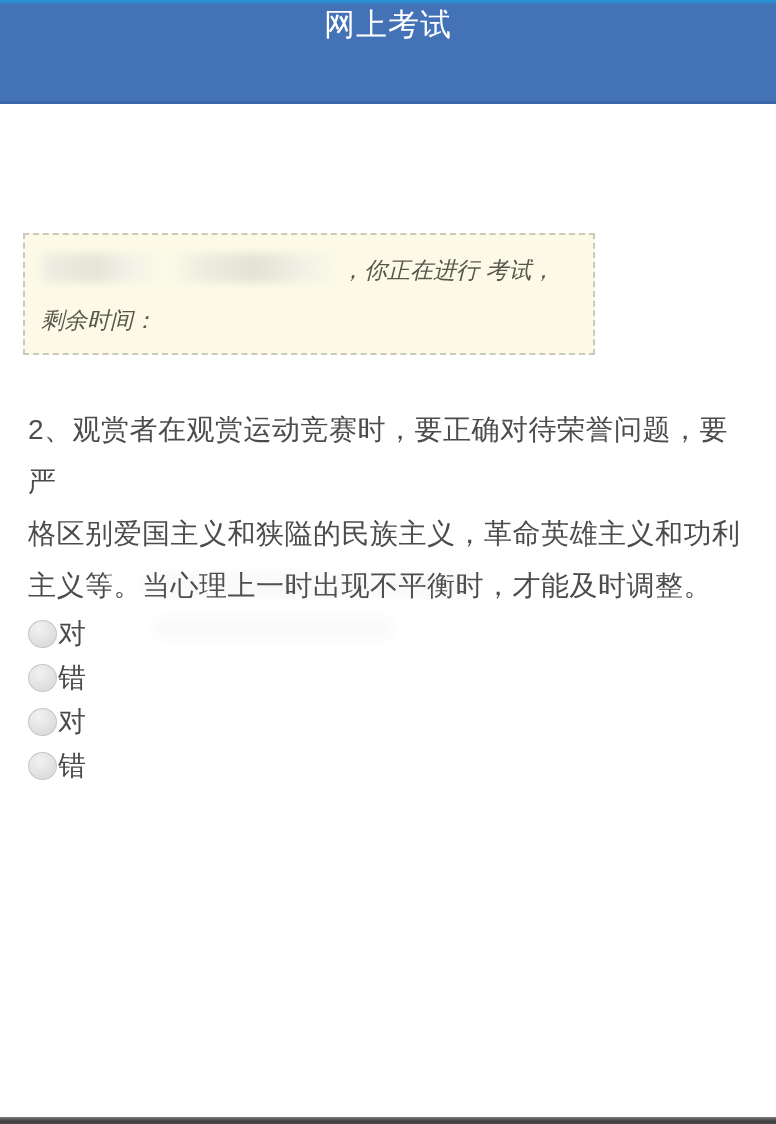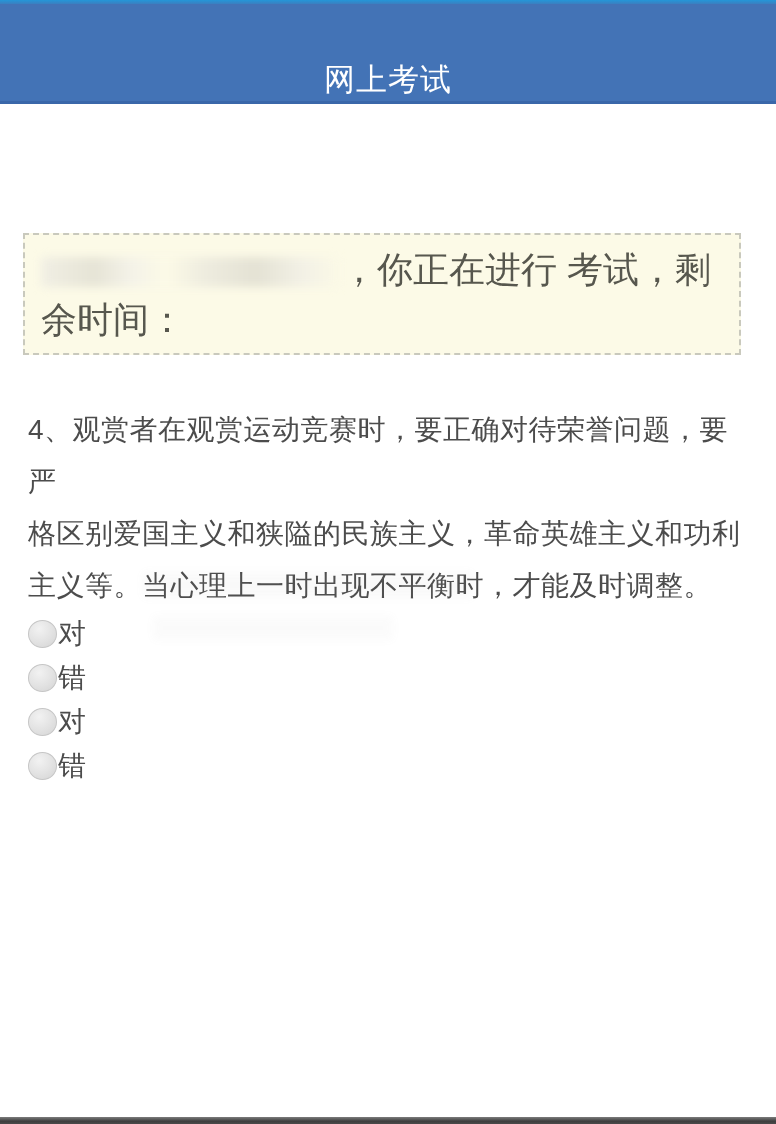--- a/index.html
+++ b/index.html
@@ -18,40 +18,41 @@
   
   .top-strip {
     height: 4px;
     background: linear-gradient(#2496d8, #3b7fc0);
   }
   .app-header {
     height: 97px;
     background: #4373b6;
     border-bottom: 3px solid #3a67a9;
     display: flex;
-    align-items: flex-end;
+    align-items: flex-start;
     justify-content: center;
   }
   .app-title {
     color: #ffffff;
     font-size: 31px;
     letter-spacing: 1px;
   }
 
   
   .notice-box {
     box-sizing: border-box;
     margin: 129px 31px 0 23px;
-    width: 718px;
+    width: 572px;
     background: #fcfae7;
     border: 2px dashed #c9c9bd;
     padding: 10px 16px 8px 16px;
-    font-size: 36px;
+    font-size: 23px;
     line-height: 50px;
     color: #57574e;
+    font-style: italic;
   }
   .notice-line { margin: 0; }
   .redacted {
     display: inline-block;
     width: 298px;
     height: 30px;
     vertical-align: -5px;
     margin-right: 2px;
     background:
       linear-gradient(90deg,
@@ -140,21 +141,21 @@
 <section class="notice-box">
   <p class="notice-line"><span class="redacted"></span><span>，你正在进行 考试，剩余时间：</span></p>
 </section>
 
 <main class="questions">
 
   <div class="watermark wm-1"></div>
   <div class="watermark wm-2"></div>
 
   <div class="question-block">
-    <p class="q-text">4、观赏者在观赏运动竞赛时，要正确对待荣誉问题，要严
+    <p class="q-text">2、观赏者在观赏运动竞赛时，要正确对待荣誉问题，要严
 格区别爱国主义和狭隘的民族主义，革命英雄主义和功利
 主义等。当心理上一时出现不平衡时，才能及时调整。</p>
     <div class="option">
       <span class="radio"></span>
       <span class="option-label">对</span>
     </div>
     <div class="option">
       <span class="radio"></span>
       <span class="option-label">错</span>
     </div>

